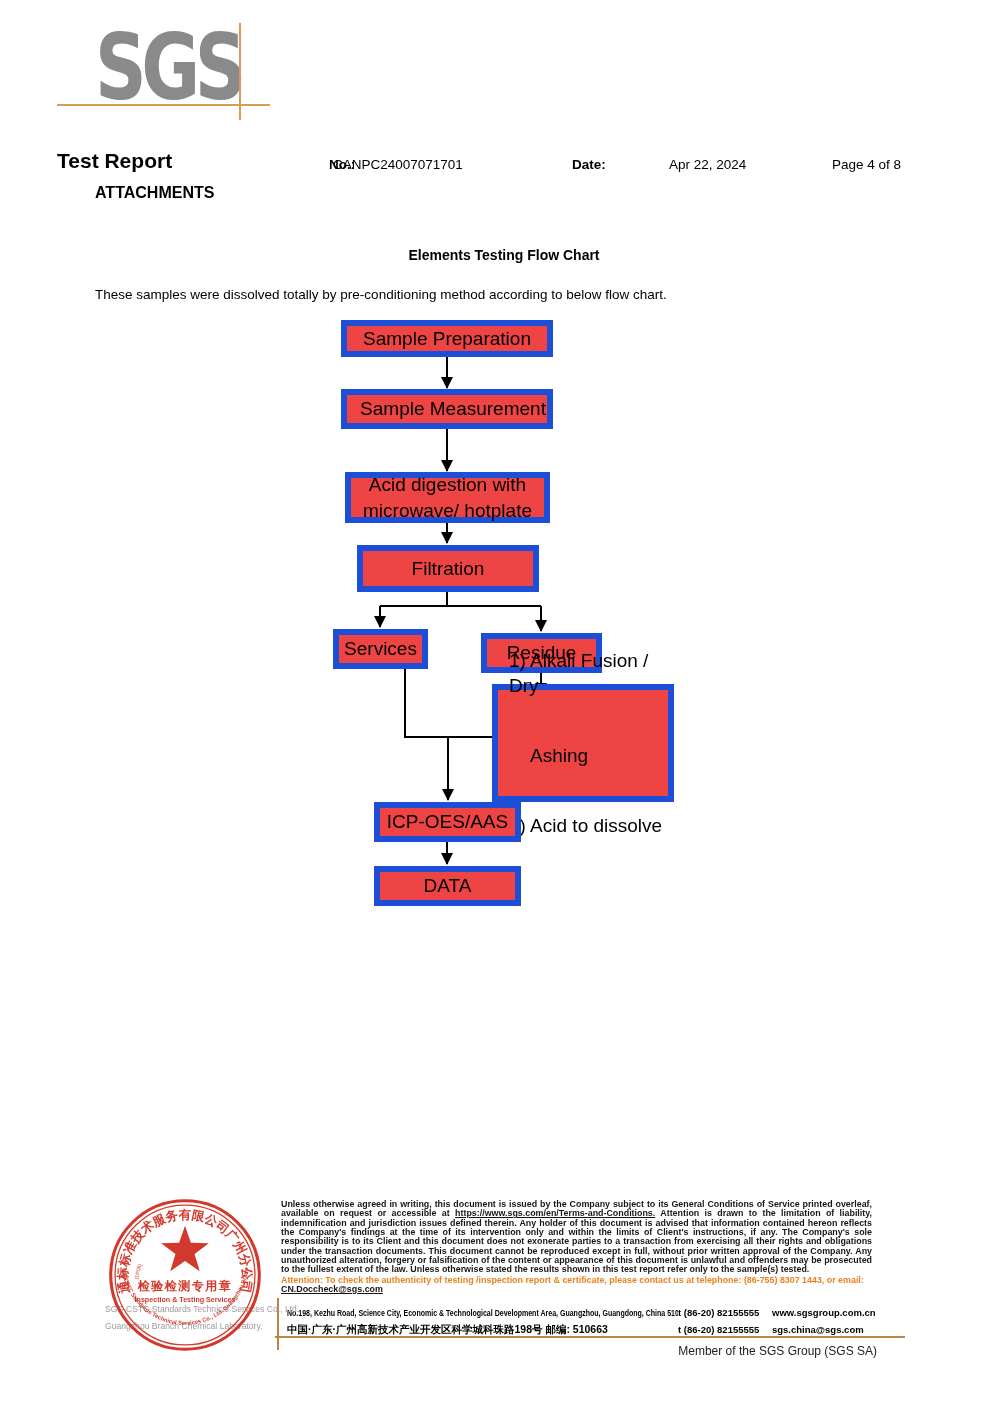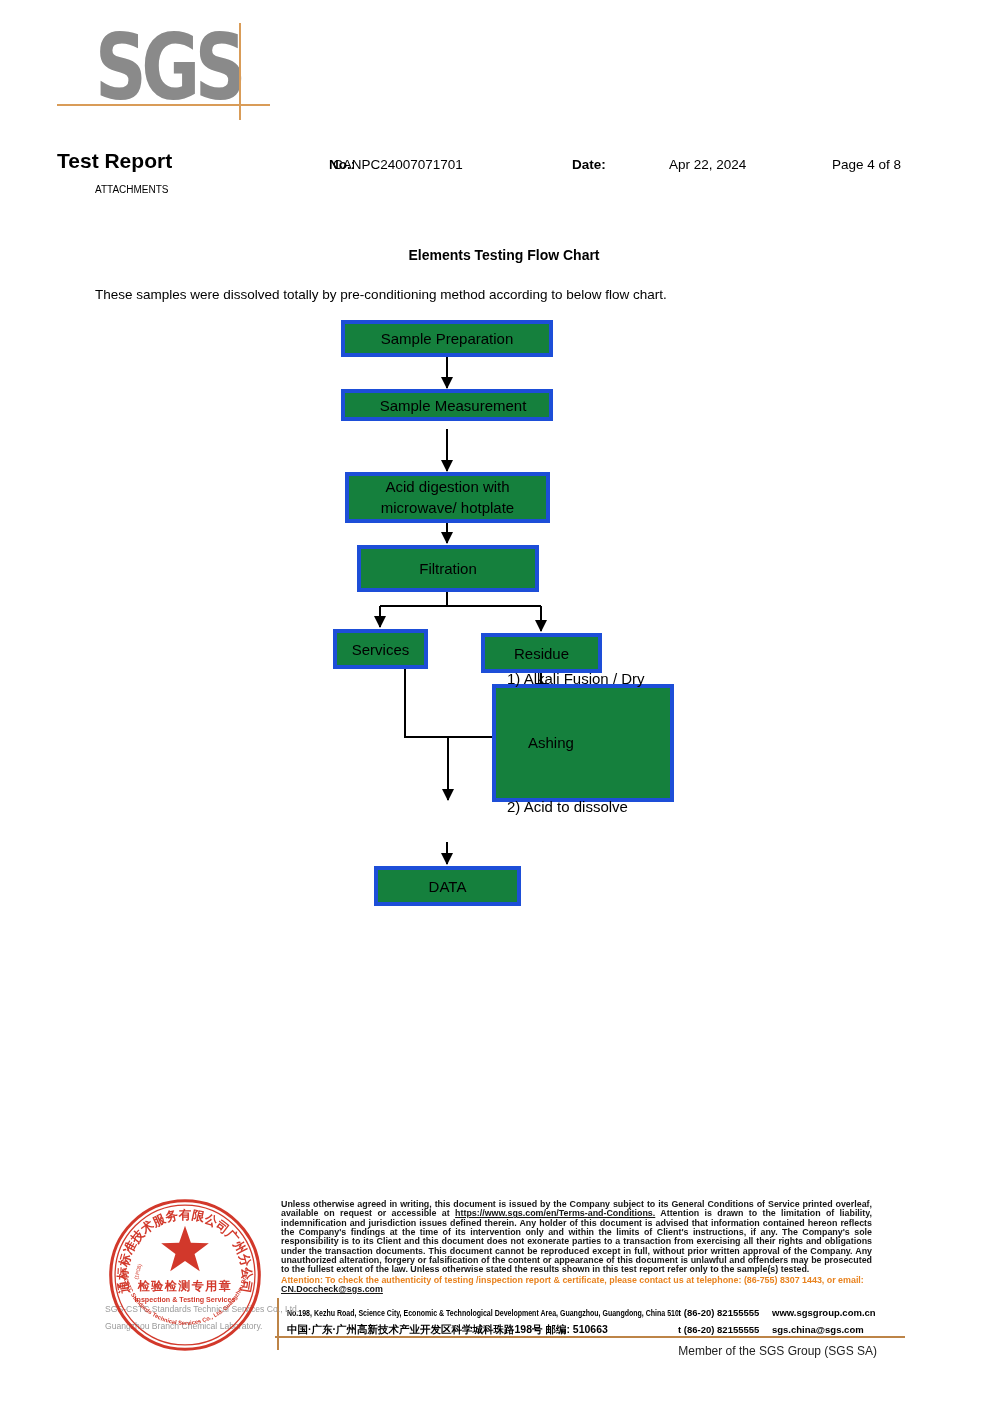--- a/index.html
+++ b/index.html
@@ -12,36 +12,36 @@
                transform-origin:left top; font-family:"DejaVu Sans", sans-serif; }
   .cross-h { position:absolute; left:57px; top:104px; width:213px; height:2px; background:#d99c58; }
   .cross-v { position:absolute; left:239px; top:23px; width:2px; height:97px; background:#d99c58; }
 
   .tr-title { position:absolute; left:57px; top:149px; font-size:21px; font-weight:bold; }
   .h-lbl { position:absolute; top:157px; font-size:13.5px; font-weight:bold; }
   .h-val { position:absolute; top:157px; font-size:13.5px; }
   .no-lbl { left:285px;margin-left:44px; } .no-val { left:333px; }
   .date-lbl { left:572px; } .date-val { left:621px;margin-left:48px; }
   .page-val { left:832px; }
-  .attachments { position:absolute; left:95px; top:184px; font-size:10px; font-weight:normal; }
+  .attachments { position:absolute; left:95px; top:184px; font-size:16px; font-weight:bold; }
 
   
   .flow-title { position:absolute; left:4px; top:247px; width:1000px; text-align:center;
                 font-size:14px; font-weight:bold; }
   .flow-intro { position:absolute; left:95px; top:287px; font-size:13.5px; }
   .flow { position:absolute; left:0; top:310px; width:1000px; height:615px; }
   .flow svg.wires { position:absolute; left:0; top:0; }
-  .fbox { position:absolute; border:4px solid #1d4ed8; background:#15803d; display:flex;
-          align-items:center; justify-content:center; font-size:15px; text-align:center; z-index:2; }
+  .fbox { position:absolute; border:6px solid #1d4ed8; background:#ef4444; display:flex;
+          align-items:center; justify-content:center; font-size:19px; text-align:center; z-index:2; }
   .fbox.multi { flex-direction:column; line-height:1.35; }
   .fbox.alk { align-items:flex-start; text-align:left; padding-left:11px; justify-content:center; }
   .alk .indent { padding-left:21px; }
 
   .b-prep { left:341px; top:10px;  width:212px; height:37px; }
-  .b-meas { left:341px; top:79px;  width:212px; height:32px;padding-left:12px; }
+  .b-meas { left:341px; top:79px;  width:212px; height:40px;padding-left:12px; }
   .b-acid { left:345px; top:162px; width:205px; height:51px; }
   .b-filt { left:357px; top:235px; width:182px; height:47px; }
   .b-sol  { left:333px; top:319px; width:95px;  height:40px; }
   .b-res  { left:481px; top:323px; width:121px; height:40px; }
   .b-alk  { left:492px; top:374px; width:182px; height:118px;gap:44px; }
   .b-icp  { left:374px; top:492px; width:147px; height:40px; }
   .b-data { left:374px; top:556px; width:147px; height:40px; }
 
   
   .stamp { position:absolute; left:103px; top:1193px; width:164px; height:164px; opacity:0.93; z-index:2; }
@@ -115,20 +115,21 @@
       <span>microwave/ hotplate</span>
     </div>
     <div class="fbox b-filt">Filtration</div>
     <div class="fbox b-sol">Services</div>
     <div class="fbox b-res">Residue</div>
     <div class="fbox multi alk b-alk">
       <span>1) Alkali Fusion / Dry</span>
       <span class="indent">Ashing</span>
       <span>2) Acid to dissolve</span>
     </div>
+    <div class="fbox b-icp">ICP-OES/AAS</div>
     <div class="fbox b-data">DATA</div>
   </div>
 
   <svg class="stamp" viewBox="0 0 170 170">
     <defs>
       <path id="arcTop" d="M 27,102 A 60,60 0 1 1 143,102" fill="none"></path>
       <path id="arcBottom" d="M 19.4,78 A 66,66 0 0 0 150.6,78" fill="none"></path>
     </defs>
     <circle cx="85" cy="85" r="77" fill="none" stroke="#cf2a1b" stroke-width="3.2"></circle>
     <circle cx="85" cy="85" r="72.5" fill="none" stroke="#cf2a1b" stroke-width="1.3"></circle>

